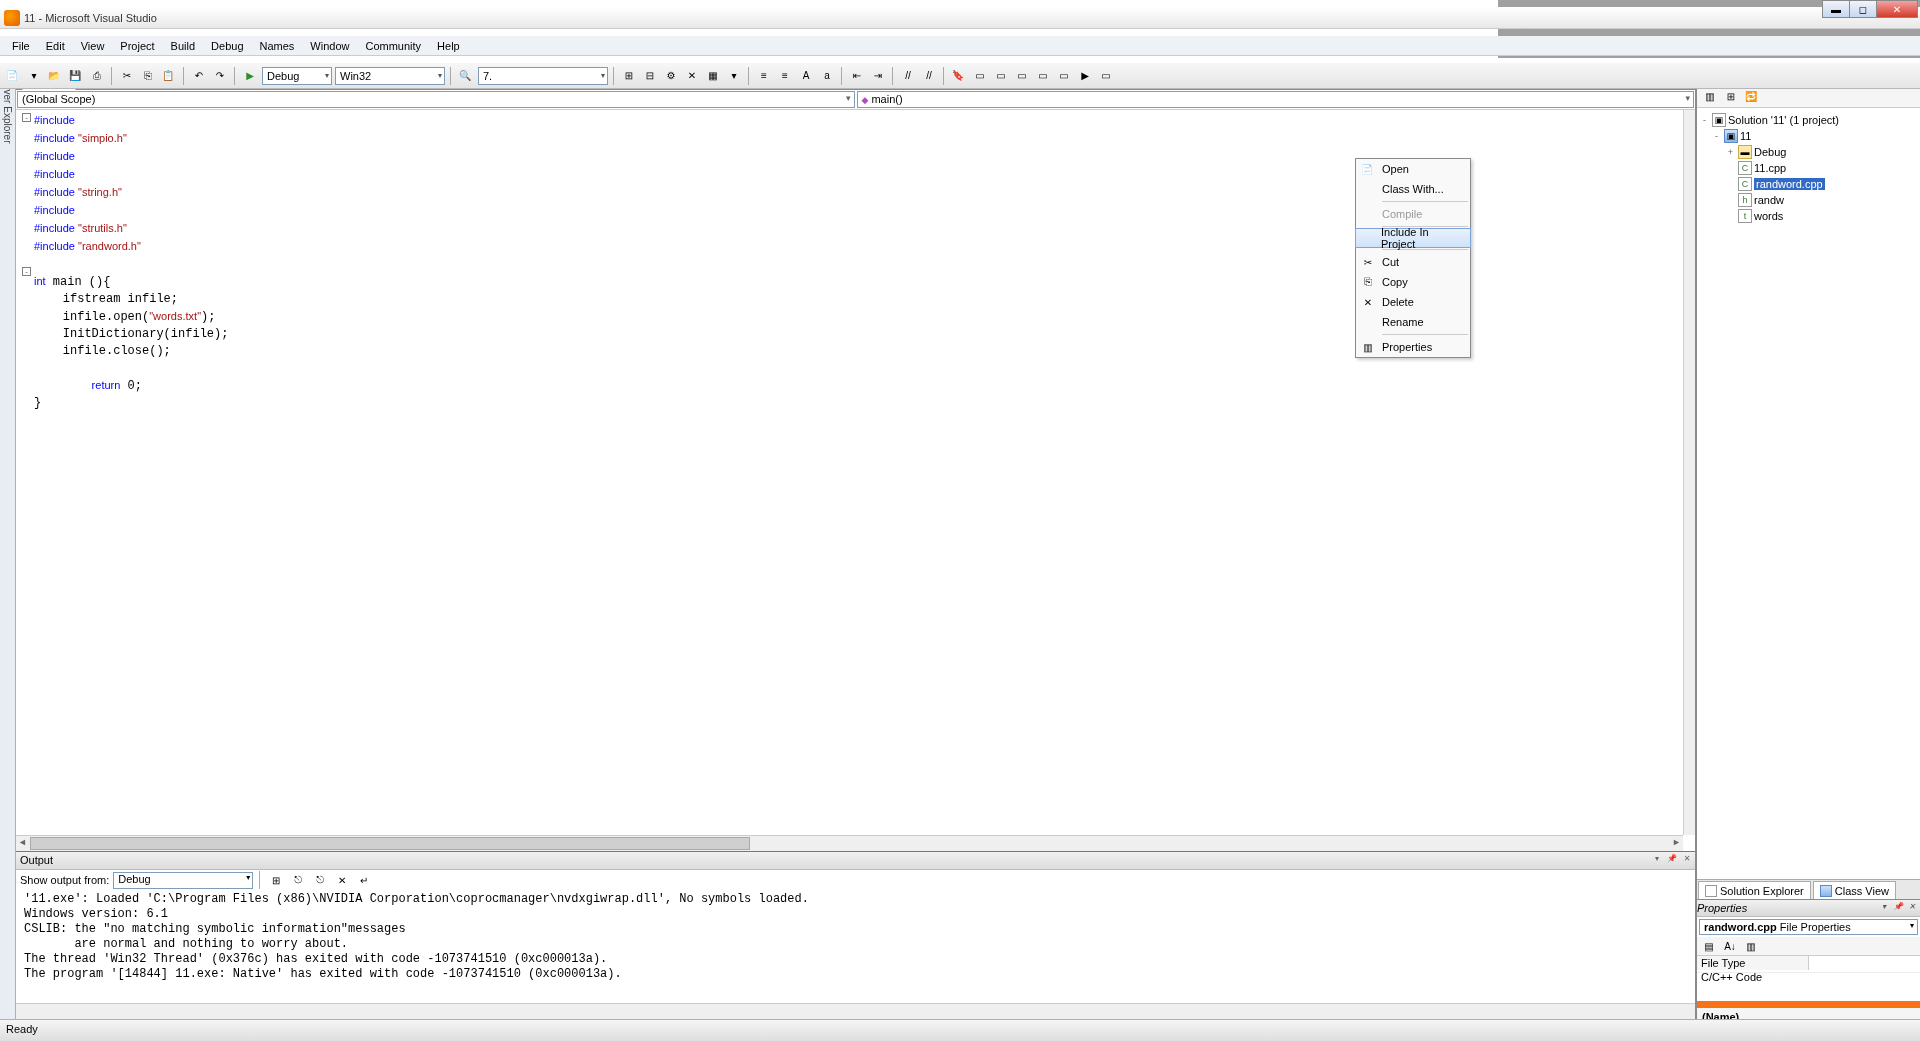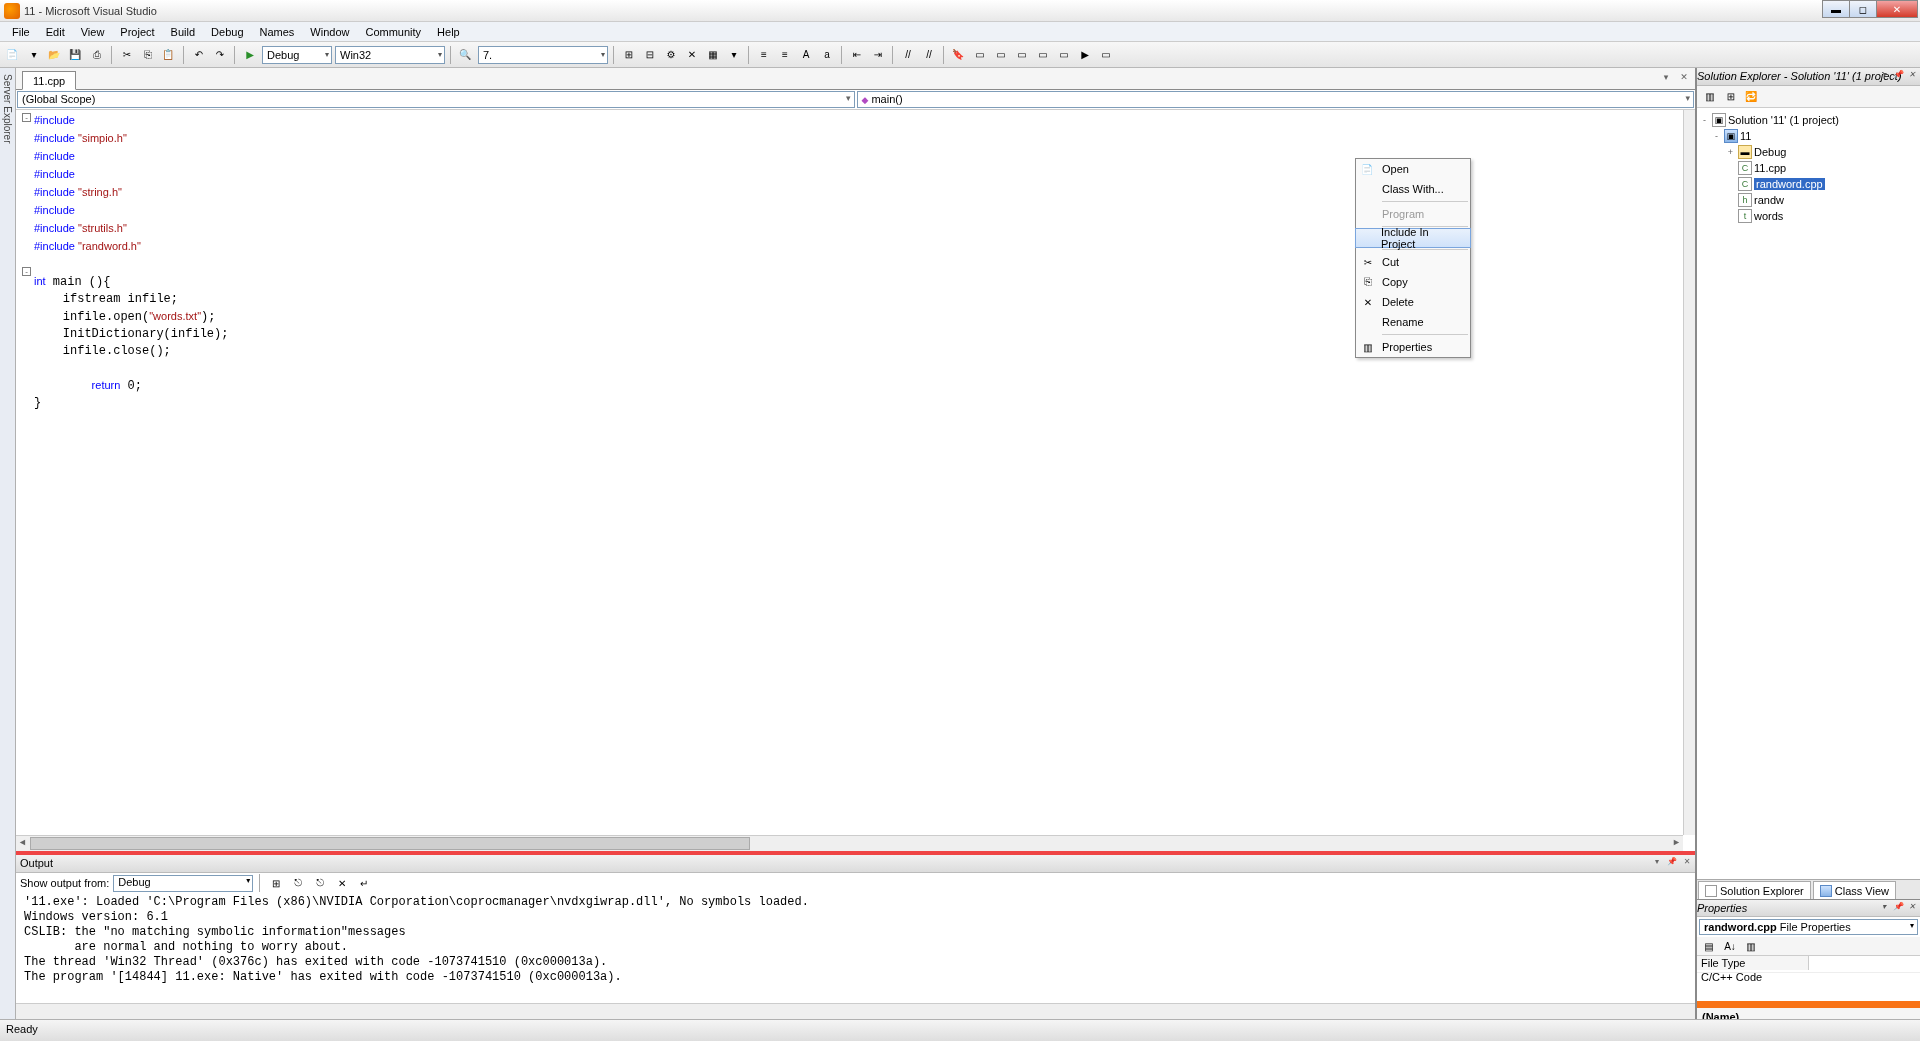--- a/index.html
+++ b/index.html
@@ -52,21 +52,21 @@
 .editor .out2 { top:157px; }
 .kw { color:#0000ff; }
 .str { color:#a31515; }
 .editor .hscroll { position:absolute; left:0; right:12px; bottom:0; height:16px; background:#efefef; border-top:1px solid #ccc; }
 .editor .hscroll::before{content:"◄";position:absolute;left:2px;top:1px;font-size:9px;color:#666;}
 .editor .hscroll::after{content:"►";position:absolute;right:2px;top:1px;font-size:9px;color:#666;}
 .editor .hscroll .thumb{position:absolute;left:14px;width:720px;top:1px;bottom:1px;background:#cfcfcf;border:1px solid #aaa;}
 .editor .vscroll { position:absolute; top:0; bottom:16px; right:0; width:12px; background:#efefef; border-left:1px solid #ccc; }
 
 
-.output { border-top:4px solid #ef4444; display:flex; flex-direction:column; height:168px; }
+.output { border-top:1px solid #ef4444; display:flex; flex-direction:column; height:168px; }
 .output .hdr { height:18px; background:linear-gradient(#f1f1f1,#dcdcdc); padding:2px 4px; position:relative; border-bottom:1px solid #bbb; }
 .output .hdr .btns { position:absolute; right:2px; top:2px; display:flex; gap:3px; }
 .output .hdr .btns span { width:12px; height:12px; font-size:8px; color:#666; text-align:center; }
 .output .bar { height:20px; display:flex; align-items:center; padding:2px 4px; gap:4px; }
 .output .bar .ocombo { width:140px; height:17px; border:1px solid #7f9db9; padding:0 12px 0 4px; position:relative; }
 .output .bar .ocombo::after{content:"▾";position:absolute;right:2px;font-size:8px;}
 .output pre { flex:1; font-family:Consolas,Courier New,monospace; font-size:12px; line-height:15px; padding:2px 8px; overflow:hidden; }
 .output .oscroll { height:16px; background:#efefef; border-top:1px solid #ccc; }
 
 
@@ -107,21 +107,21 @@
 .prop-grid { flex:1; background:#fff; }
 .prop-row { display:flex; height:17px; border-bottom:1px solid #eee;flex-direction:column; }
 .prop-row .k { width:50%; padding:1px 4px; background:#f5f5f5; border-right:1px solid #ccc; }
 .prop-row .v { width:50%; padding:1px 4px; }
 .prop-desc { border-top:7px solid #f97316; padding:3px 5px; background:#f5f5f5;margin-top:28px; }
 .prop-desc .pn { font-weight:bold; }
 
 
 .statusbar { position:absolute; bottom:0; left:0; right:0; height:22px; background:linear-gradient(#f5f5f5,#dedede); padding:3px 6px; border-top:1px solid #b0b0b0; }
 body::after { content:""; position:absolute; left:1498px; top:0; right:0; height:58px; background:#a0a0a0; z-index:1; }
-.titlebar,.menubar,.toolbar{position:relative;z-index:2;}
+.titlebar,.menubar,.toolbar{position:relative;z-index:2;margin-top:7px;}
 .winbtns{z-index:3;}
 </style>
 </head>
 <body>
 
 <div class="titlebar">
   <div class="ico"></div>
   <div class="title">11 - Microsoft Visual Studio</div>
 </div>
 <div class="winbtns">
@@ -367,21 +367,21 @@
 <div class="ctxmenu">
   <div class="mi">
       <span class="mic">📄</span>
       <span>Open</span>
     </div>
   <div class="mi">
       <span>Class With...</span>
     </div>
   <div class="msep"></div>
   <div class="mi disabled">
-      <span>Program</span>
+      <span>Compile</span>
     </div>
   <div class="msep"></div>
   <div class="mi hot">
       <span>Include In Project</span>
     </div>
   <div class="msep"></div>
   <div class="mi">
       <span class="mic">✂</span>
       <span>Cut</span>
     </div>

